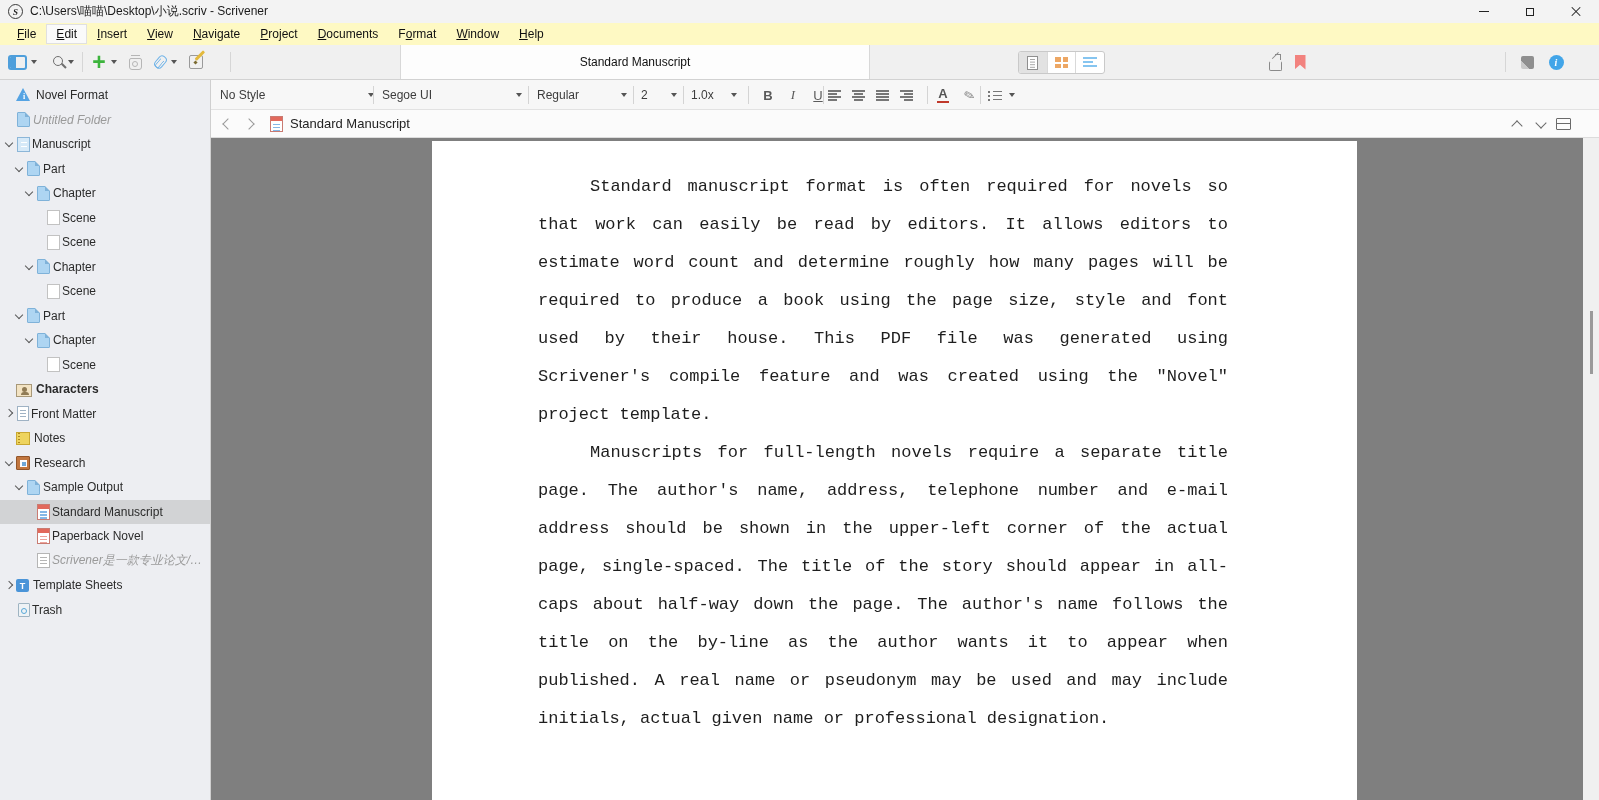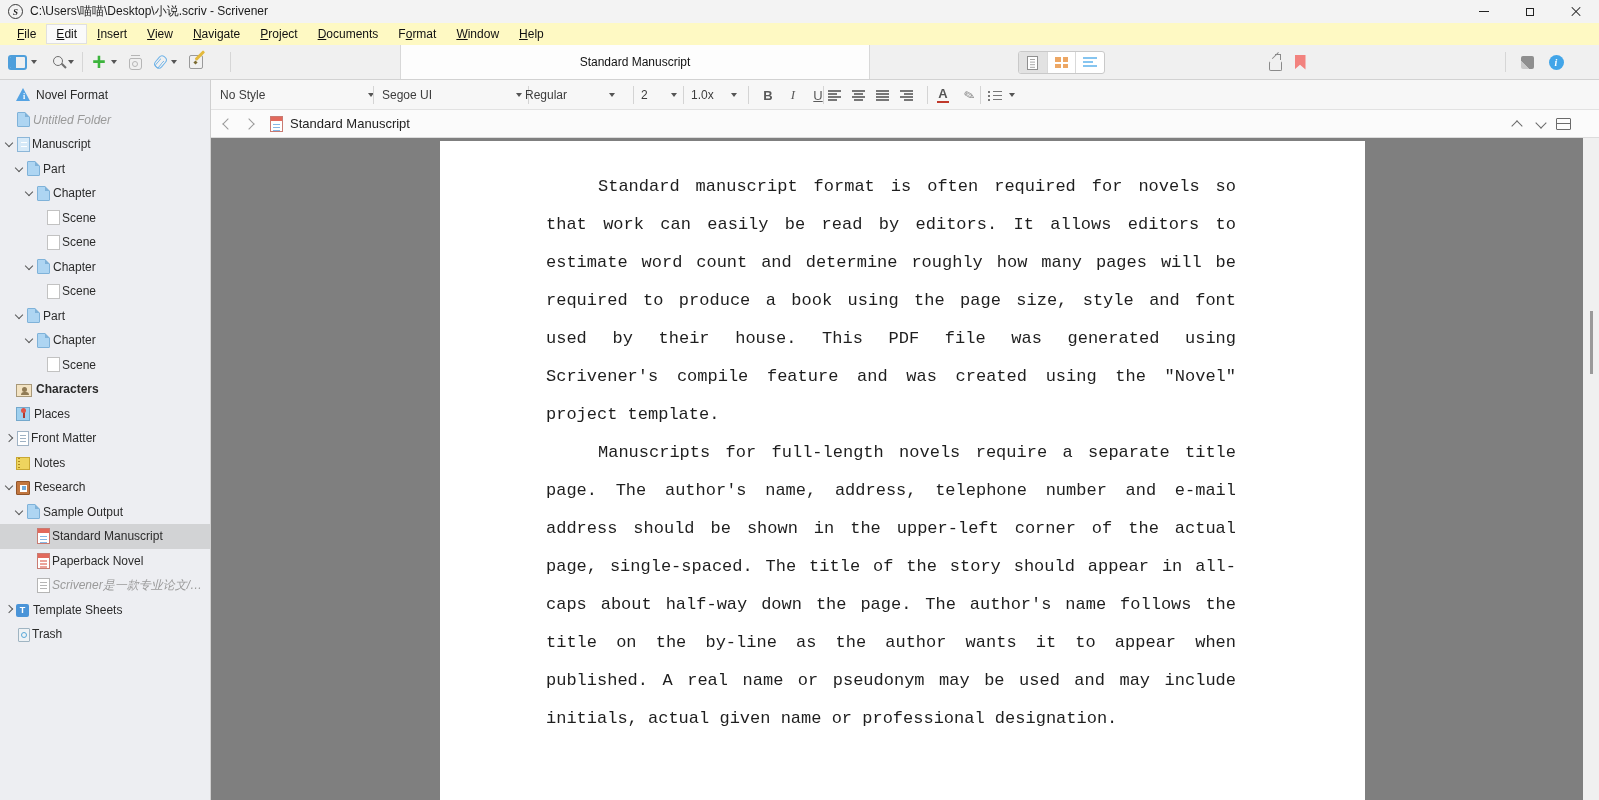--- a/index.html
+++ b/index.html
@@ -183,21 +183,21 @@
       background:#b5b5b5; box-shadow:0 3px 0 #b5b5b5, 0 6px 0 #b5b5b5; }
   .i-template { background:#4a94d8; border-radius:2px; width:13px; height:13px; margin-top:1px; }
   .i-template::after { content:'T'; position:absolute; inset:0; color:#fff;
       font:bold 9px "Liberation Sans", sans-serif; display:grid; place-items:center; }
   .i-trash { background:#eef2f5; border:1px solid #9fb4c2; border-radius:1px; width:12px; height:14px; margin:1px 2px 0 2px; }
   .i-trash::after { content:''; position:absolute; left:2px; top:3.5px; width:4px; height:4px;
       border:1.5px solid #58a8d8; border-radius:50%; }
 
   
   .editor { position:absolute; left:211px; top:138px; width:1372px; height:662px; background:#7f7f7f; overflow:hidden; }
-  .page { position:absolute; left:221px; top:3px; width:925px; height:659px; background:#fff;margin-left:8px; }
+  .page { position:absolute; left:221px; top:3px; width:925px; height:659px; background:#fff; }
   .doc-text { position:absolute; left:106px; top:27px; width:690px;
               font-family:"Liberation Mono","DejaVu Sans Mono",monospace; font-size:17px; color:#1e1e1e; }
   .dline { height:38px; line-height:38px; white-space:nowrap; text-align:justify; text-align-last:justify; }
   .dline.first { padding-left:52px; }
   .dline.last { text-align-last:left; }
 
   
   .scrolltrack { position:absolute; right:0; top:138px; width:16px; height:662px; background:#f0f0f0; }
   .scrollthumb { position:absolute; left:7px; top:173px; width:3px; height:63px; background:#9a9a9a; }
 </style>
@@ -301,21 +301,21 @@
     <div class="fb-field" style="left:9px;width:154px;">
       <span>No Style</span>
         <span class="caret"></span>
     </div>
     <span class="fb-sep" style="left:162px;"></span>
     <div class="fb-field" style="left:171px;width:140px;">
       <span>Segoe UI</span>
         <span class="caret"></span>
     </div>
     <span class="fb-sep" style="left:317px;"></span>
-    <div class="fb-field" style="left:314px;width:90px;gap:36px;">
+    <div class="fb-field" style="left:326px;width:90px;gap:36px;">
       <span>Regular</span>
         <span class="caret"></span>
     </div>
     <span class="fb-sep" style="left:422px;"></span>
     <div class="fb-field" style="left:430px;width:36px;">
       <span>2</span>
         <span class="caret"></span>
     </div>
     <span class="fb-sep" style="left:472px;"></span>
     <div class="fb-field" style="left:480px;width:46px;">
@@ -429,25 +429,20 @@
       </div>
       <div class="brow" style="padding-left: 32px;">
         <span class="chev"></span>
         <span class="bi i-scene"></span>
         <span class="blabel">Scene</span>
       </div>
       <div class="brow" style="padding-left: 2px; font-weight: bold;">
         <span class="chev"></span>
         <span class="bi i-characters"></span>
         <span class="blabel">Characters</span>
-      </div>
-      <div class="brow" style="padding-left: 2px;">
-        <span class="chev"></span>
-        <span class="bi i-places"></span>
-        <span class="blabel">Places</span>
       </div>
       <div class="brow" style="padding-left: 2px;">
         <span class="chev c-right"></span>
         <span class="bi i-front-matter"></span>
         <span class="blabel">Front Matter</span>
       </div>
       <div class="brow" style="padding-left: 2px;">
         <span class="chev"></span>
         <span class="bi i-notes"></span>
         <span class="blabel">Notes</span>

